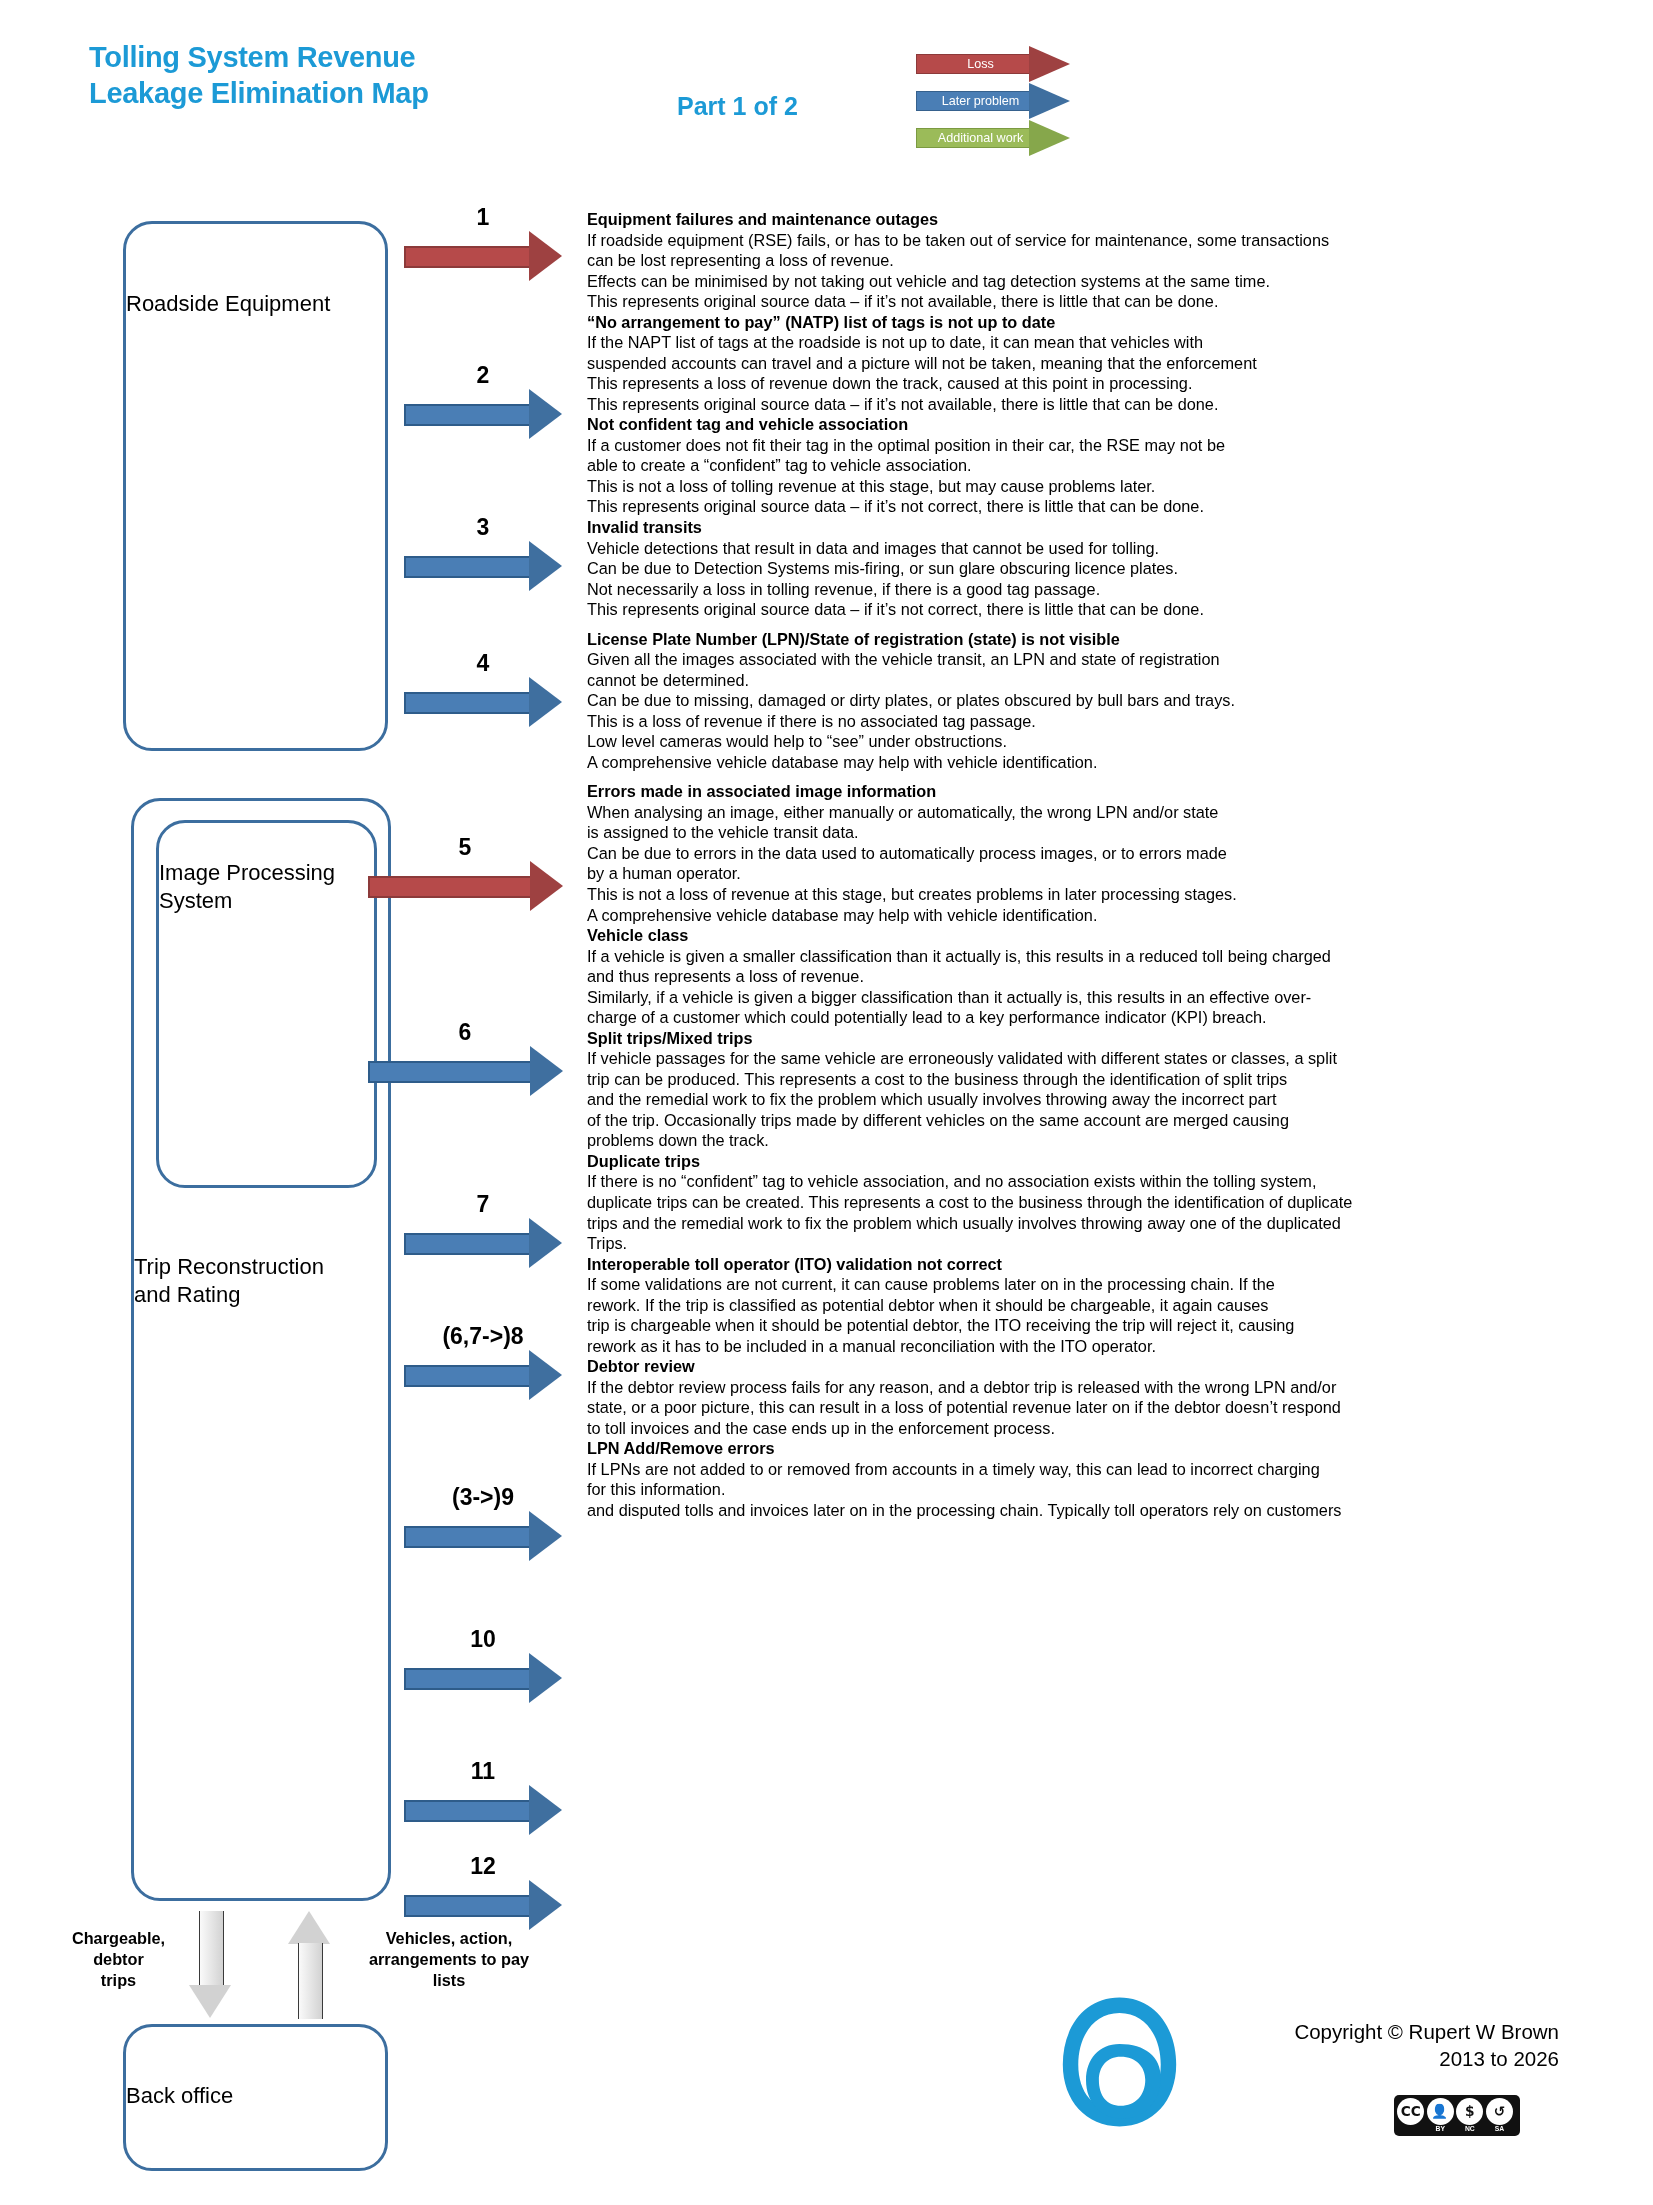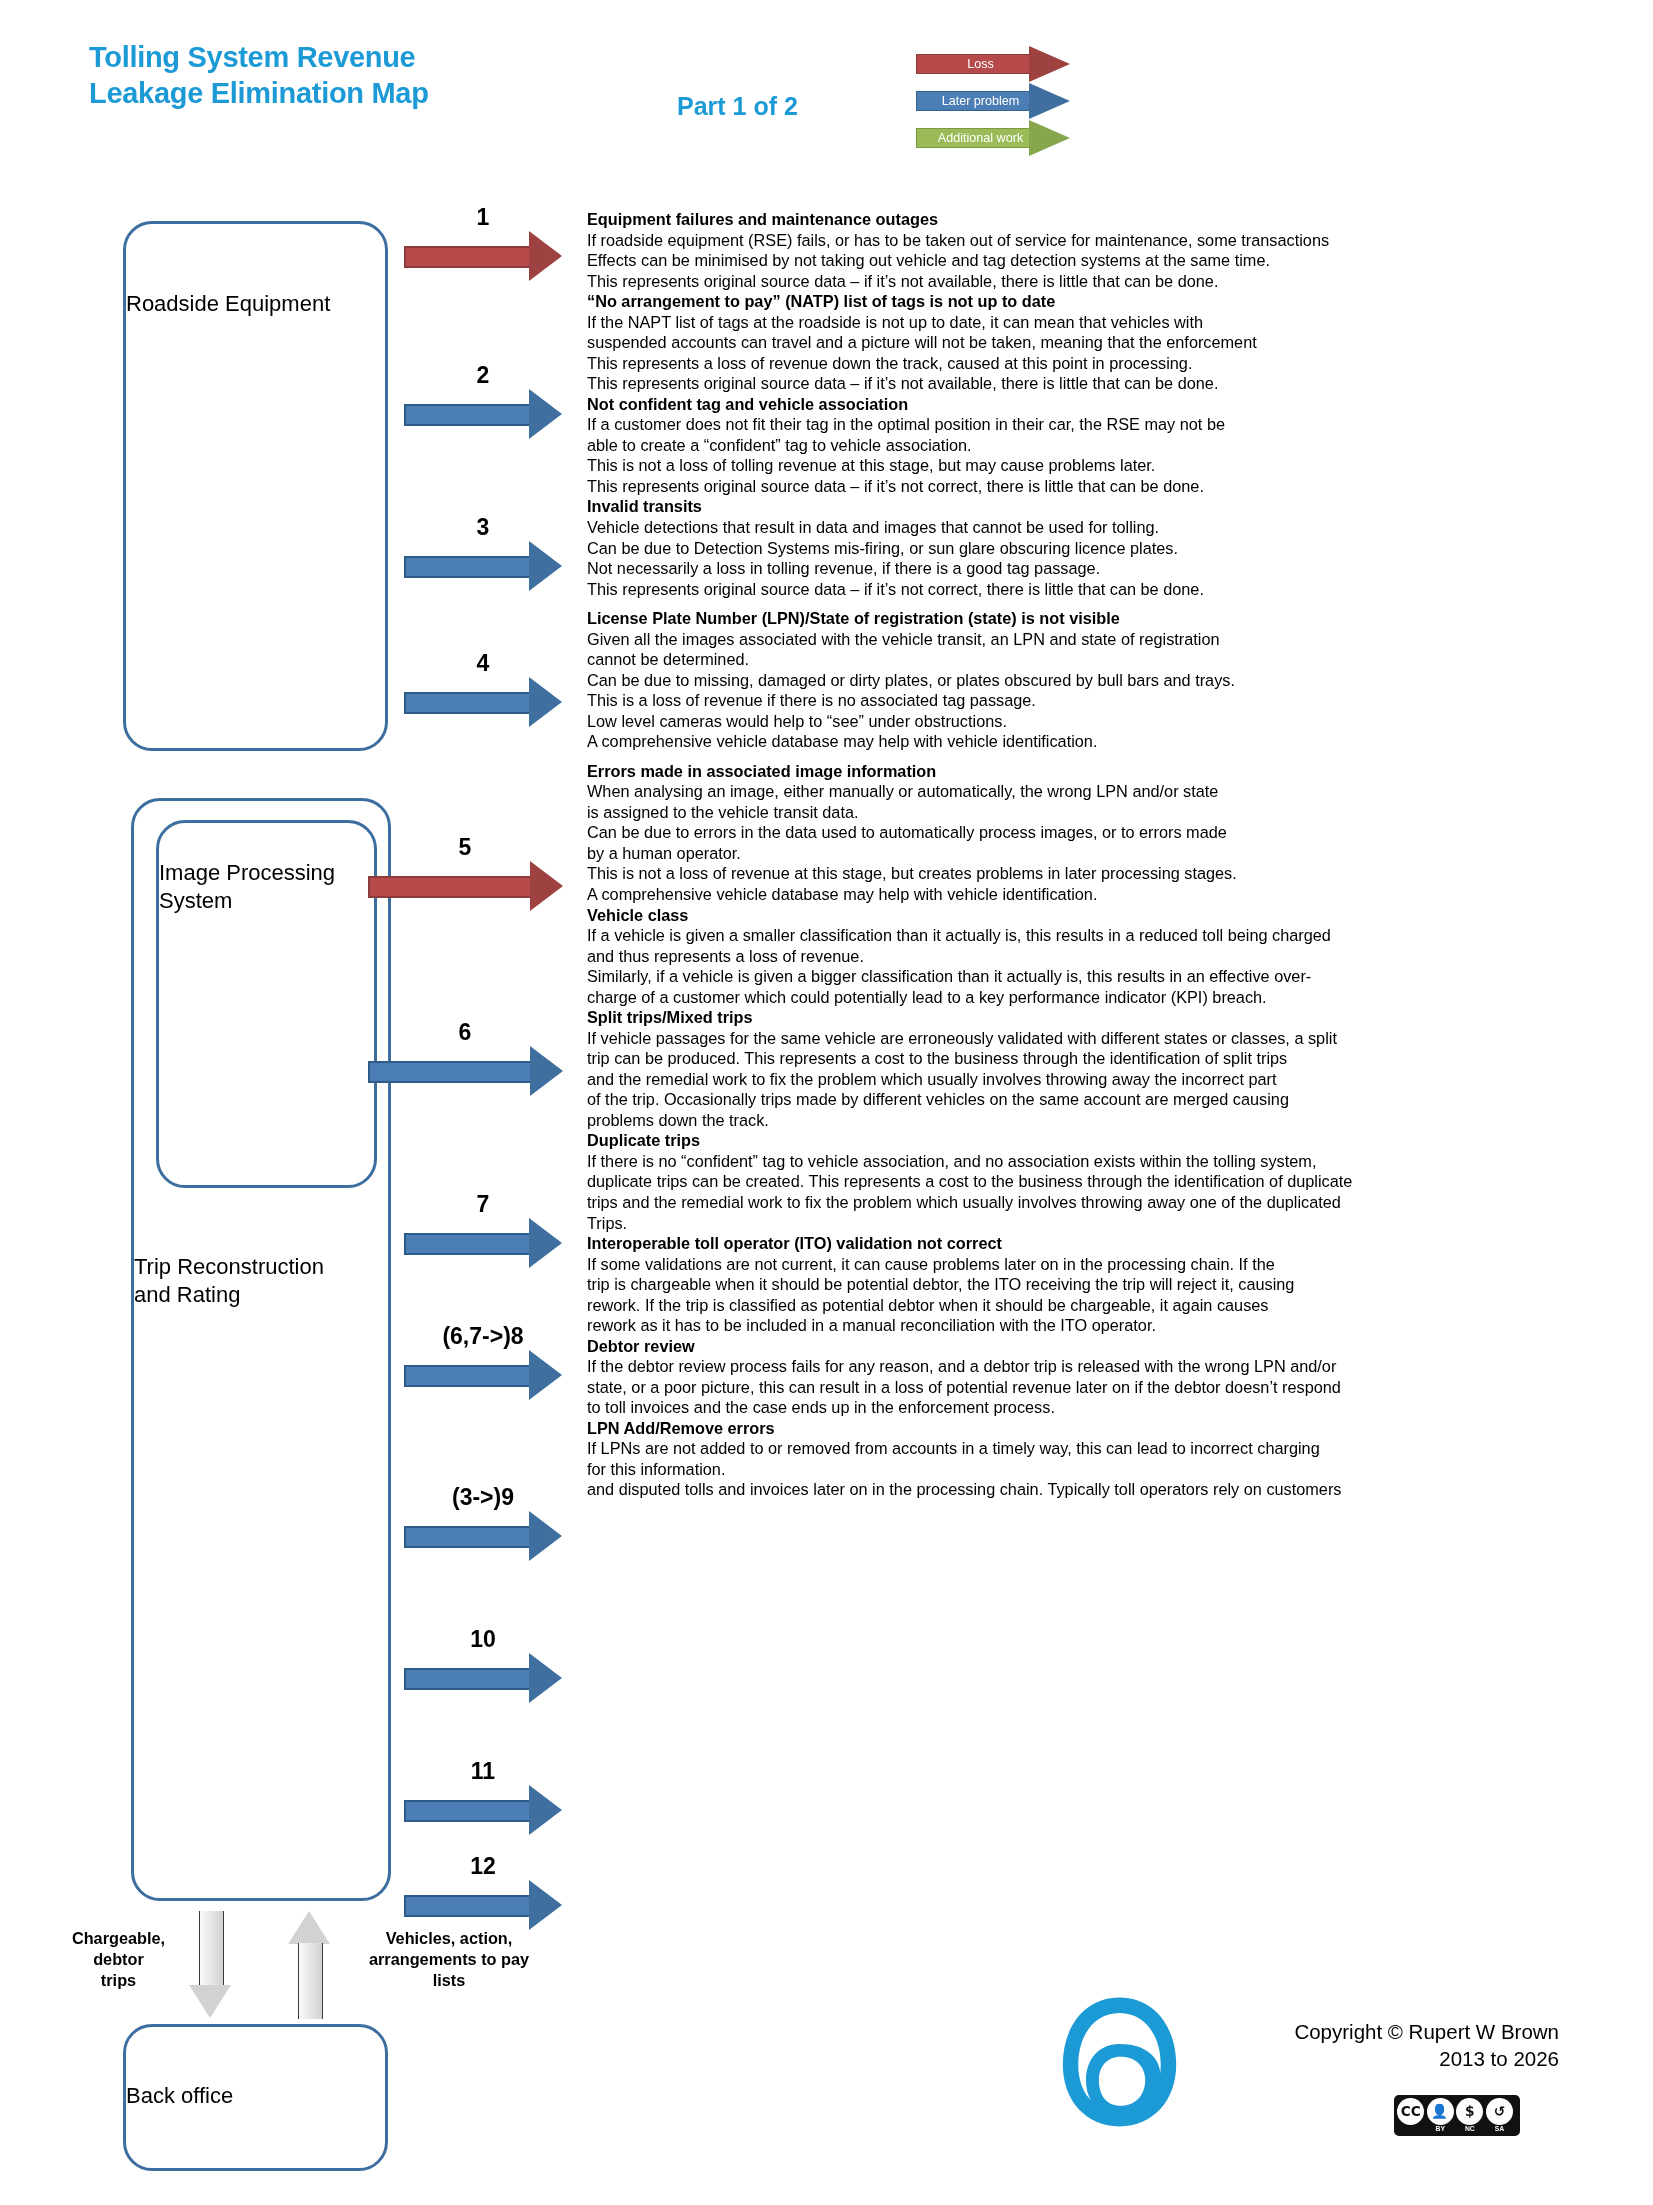--- a/index.html
+++ b/index.html
@@ -278,20 +278,21 @@
     <div>Vehicles, action,</div>
     <div>arrangements to pay</div>
     <div>lists</div>
   </div>
 
   <div class="textcol">
 
     <div class="blk">
       <h4>Equipment failures and maintenance outages</h4>
       <p>If roadside equipment (RSE) fails, or has to be taken out of service for maintenance, some transactions</p>
+      <p>can be lost representing a loss of revenue.</p>
       <p>Effects can be minimised by not taking out vehicle and tag detection systems at the same time.</p>
       <p>This represents original source data – if it’s not available, there is little that can be done.</p>
     </div>
 
     <div class="blk">
       <h4>“No arrangement to pay” (NATP) list of tags is not up to date</h4>
       <p>If the NAPT list of tags at the roadside is not up to date, it can mean that vehicles with</p>
       <p>suspended accounts can travel and a picture will not be taken, meaning that the enforcement</p>
       <p>This represents a loss of revenue down the track, caused at this point in processing.</p>
       <p>This represents original source data – if it’s not available, there is little that can be done.</p>
@@ -358,22 +359,22 @@
       <h4>Duplicate trips</h4>
       <p>If there is no “confident” tag to vehicle association, and no association exists within the tolling system,</p>
       <p>duplicate trips can be created. This represents a cost to the business through the identification of duplicate</p>
       <p>trips and the remedial work to fix the problem which usually involves throwing away one of the duplicated</p>
       <p>Trips.</p>
     </div>
 
     <div class="blk">
       <h4>Interoperable toll operator (ITO) validation not correct</h4>
       <p>If some validations are not current, it can cause problems later on in the processing chain. If the</p>
+      <p>rework. If the trip is classified as potential debtor when it should be chargeable, it again causes</p>
       <p>trip is chargeable when it should be potential debtor, the ITO receiving the trip will reject it, causing</p>
-      <p>rework. If the trip is classified as potential debtor when it should be chargeable, it again causes</p>
       <p>rework as it has to be included in a manual reconciliation with the ITO operator.</p>
     </div>
 
     <div class="blk">
       <h4>Debtor review</h4>
       <p>If the debtor review process fails for any reason, and a debtor trip is released with the wrong LPN and/or</p>
       <p>state, or a poor picture, this can result in a loss of potential revenue later on if the debtor doesn’t respond</p>
       <p>to toll invoices and the case ends up in the enforcement process.</p>
     </div>
 

